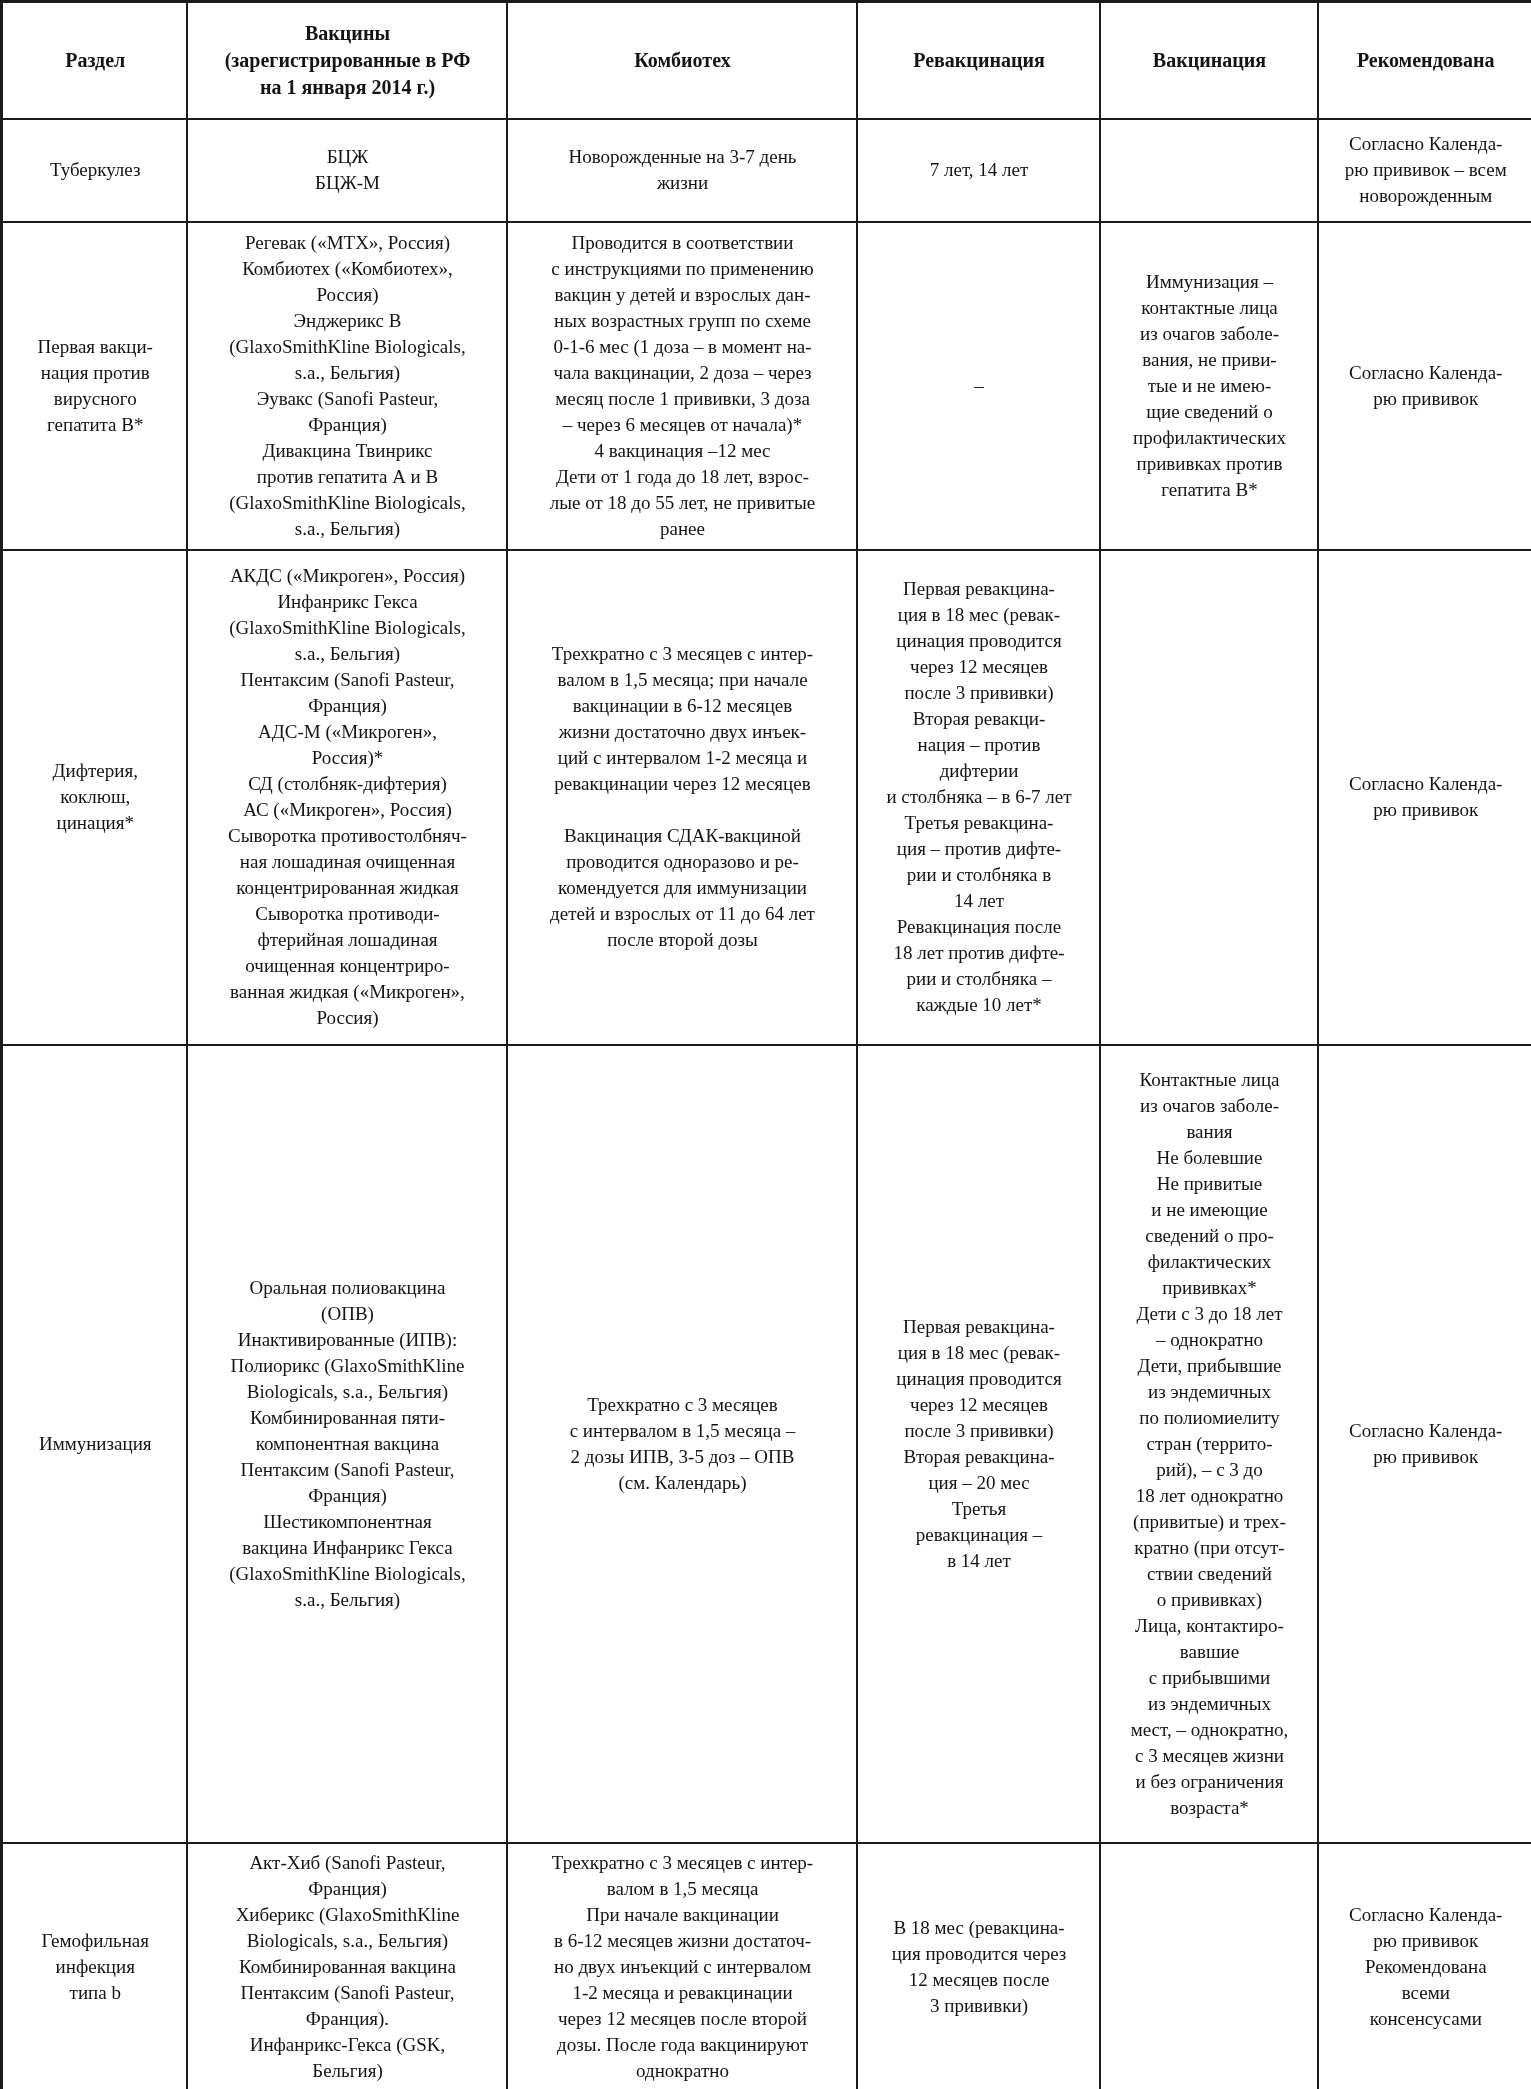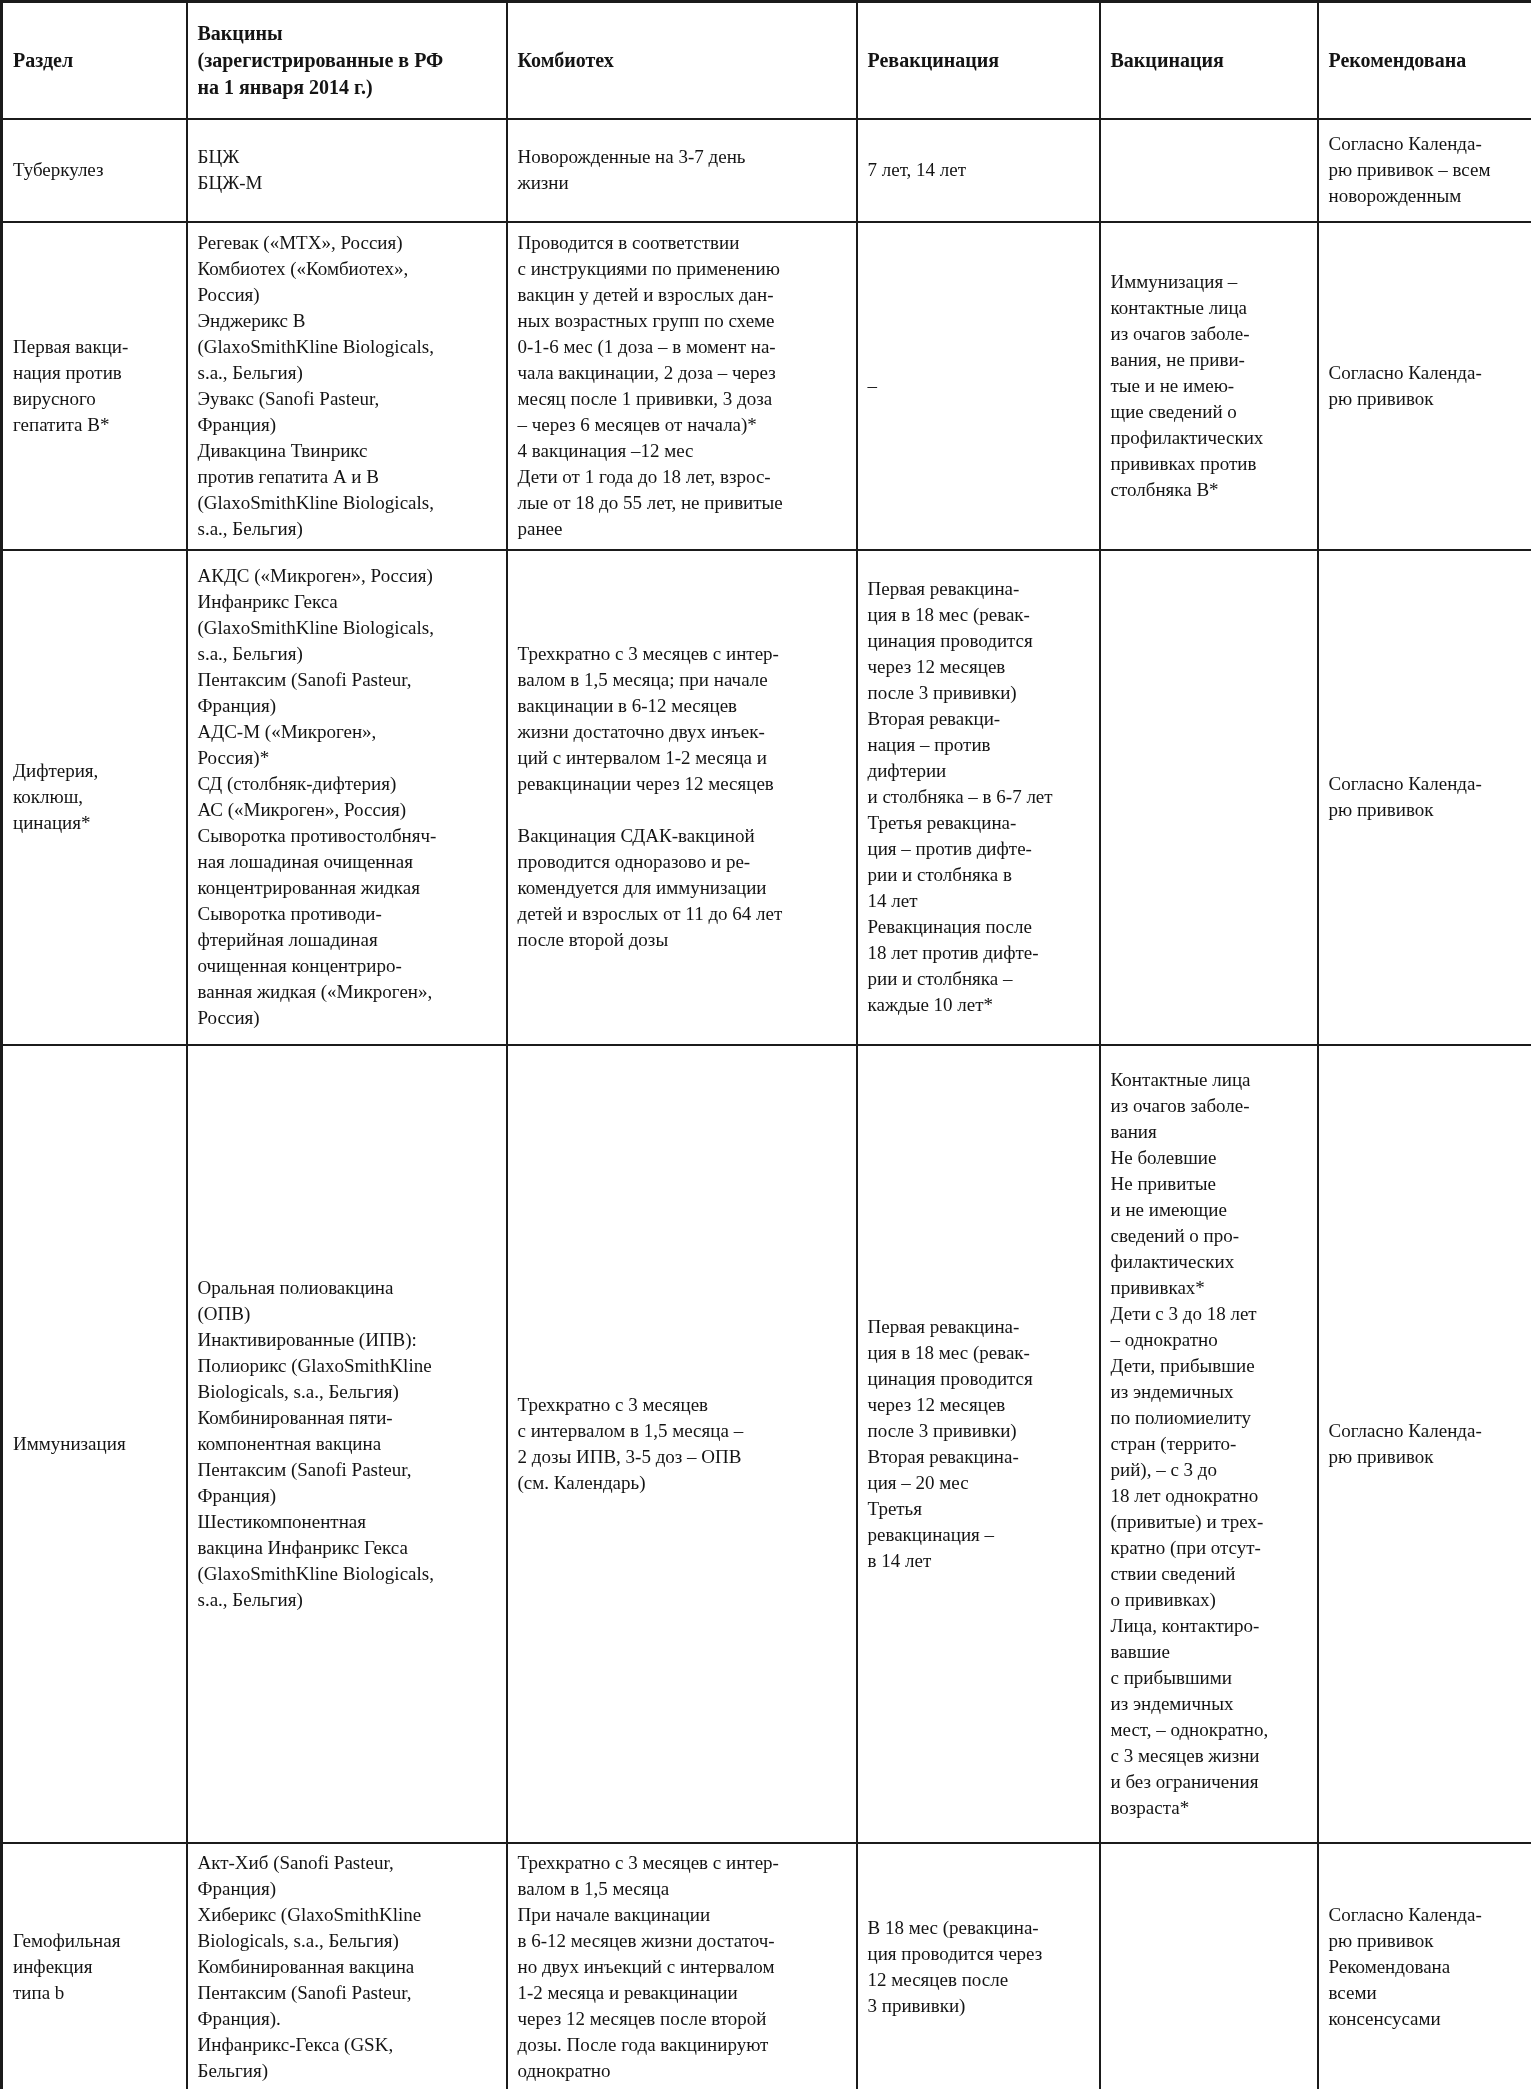--- a/index.html
+++ b/index.html
@@ -26,21 +26,21 @@
   table.vax {
     width: 1531px;
     border-collapse: collapse;
     table-layout: fixed;
     border: 3px solid var(--border);
   }
   table.vax th,
   table.vax td {
     border: 2px solid var(--border);
     vertical-align: middle;
-    text-align: left;
+    text-align: center;
     padding: 6px 8px 6px 10px;
     white-space: pre-line;
     overflow: hidden;
   }
   table.vax th {
     font-size: 20px;
     line-height: 27px;
     font-weight: bold;
   }
   table.vax td {
@@ -124,21 +124,21 @@
 ранее</td>
         <td class="center">–</td>
         <td>Иммунизация –
 контактные лица
 из очагов заболе-
 вания, не приви-
 тые и не имею-
 щие сведений о
 профилактических
 прививках против
-столбняка В*</td>
+гепатита В*</td>
         <td>Согласно Календа-
 рю прививок</td>
       </tr>
       <tr>
         <td>Дифтерия,
 коклюш,
 цинация*</td>
         <td>АКДС («Микроген», Россия)
 Инфанрикс Гекса
 (GlaxoSmithKline Biologicals,

